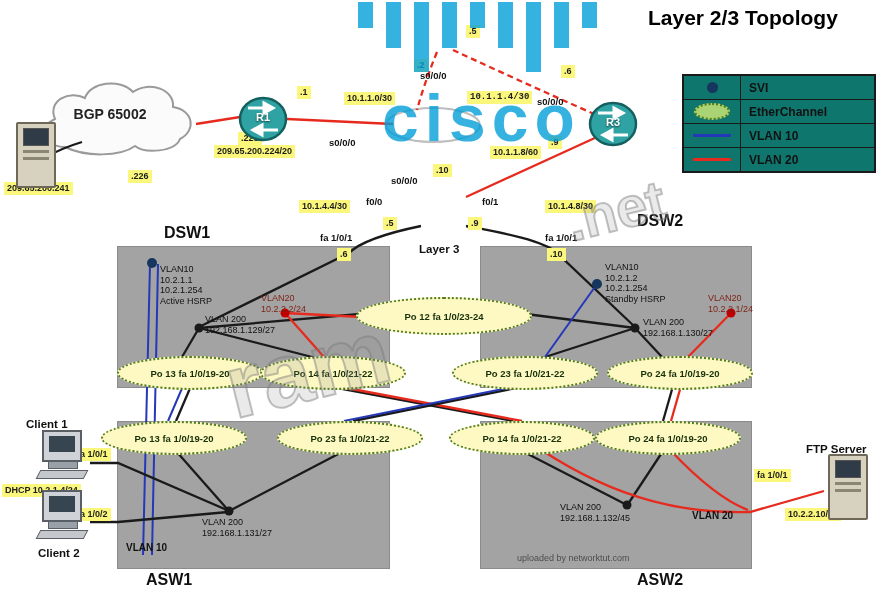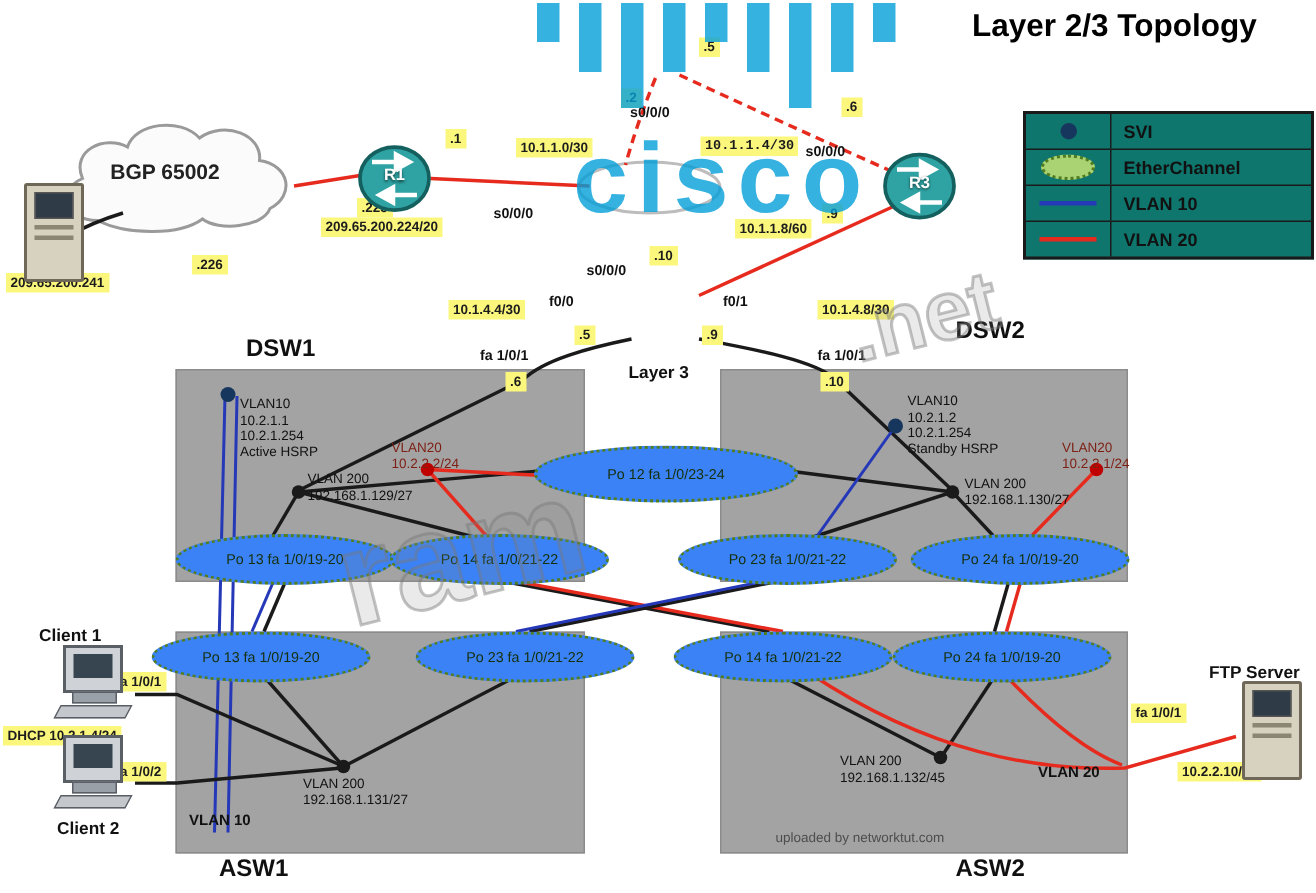--- a/index.html
+++ b/index.html
@@ -10,23 +10,23 @@
   .box{position:absolute;background:#a3a3a3;border:1px solid #8b8b8b;}
   .box-label{position:absolute;font-weight:bold;font-size:16px;color:#101010;white-space:nowrap;}
   .tag{position:absolute;background:#fbf77d;color:#1c1c1c;font-size:9px;font-weight:bold;
        padding:1px 3px;line-height:11px;white-space:nowrap;}
   .iface{position:absolute;font-size:9.5px;font-weight:bold;color:#111;white-space:nowrap;}
   .misc{position:absolute;font-size:11.5px;font-weight:bold;color:#111;white-space:nowrap;}
   .tblock{position:absolute;font-size:9px;color:#111;line-height:10.5px;white-space:nowrap;}
   .tblock span{display:block;}
   .tblock.maroon{color:#7d1f14;}
   .tblock.bold{font-weight:bold;font-size:10px;}
-  .ec{position:absolute;background:#3b82f6;border:2px dotted #517d21;border-radius:50%;
+  .ec{position:absolute;background:#fef9c3;border:2px dotted #517d21;border-radius:50%;
       display:flex;align-items:center;justify-content:center;
-      font-size:9.5px;font-weight:normal;color:#16300a;}
+      font-size:9.5px;font-weight:bold;color:#16300a;}
   .router{position:absolute;width:50px;height:46px;}
   .router svg{position:absolute;left:0;top:0;}
   .rname{position:absolute;width:100%;text-align:center;top:15px;color:#fff;font-weight:bold;
          font-size:11px;text-shadow:0 1px 2px rgba(0,0,0,.65);}
   .pc{position:absolute;width:54px;height:48px;}
   .pc .mon{position:absolute;left:8px;top:0;width:36px;height:28px;background:#cfd2d6;border:2px solid #5a5f66;}
   .pc .scr{position:absolute;left:5px;top:4px;width:26px;height:16px;background:#36454f;}
   .pc .base{position:absolute;left:14px;top:31px;width:28px;height:6px;background:#9aa0a8;border:1px solid #5a5f66;}
   .pc .kbd{position:absolute;left:4px;top:40px;width:46px;height:7px;background:#c4c8cd;border:1px solid #5a5f66;transform:skewX(-28deg);}
   .tower{position:absolute;width:36px;height:62px;background:#d7d1bf;border:2px solid #6f6757;border-radius:2px;}

